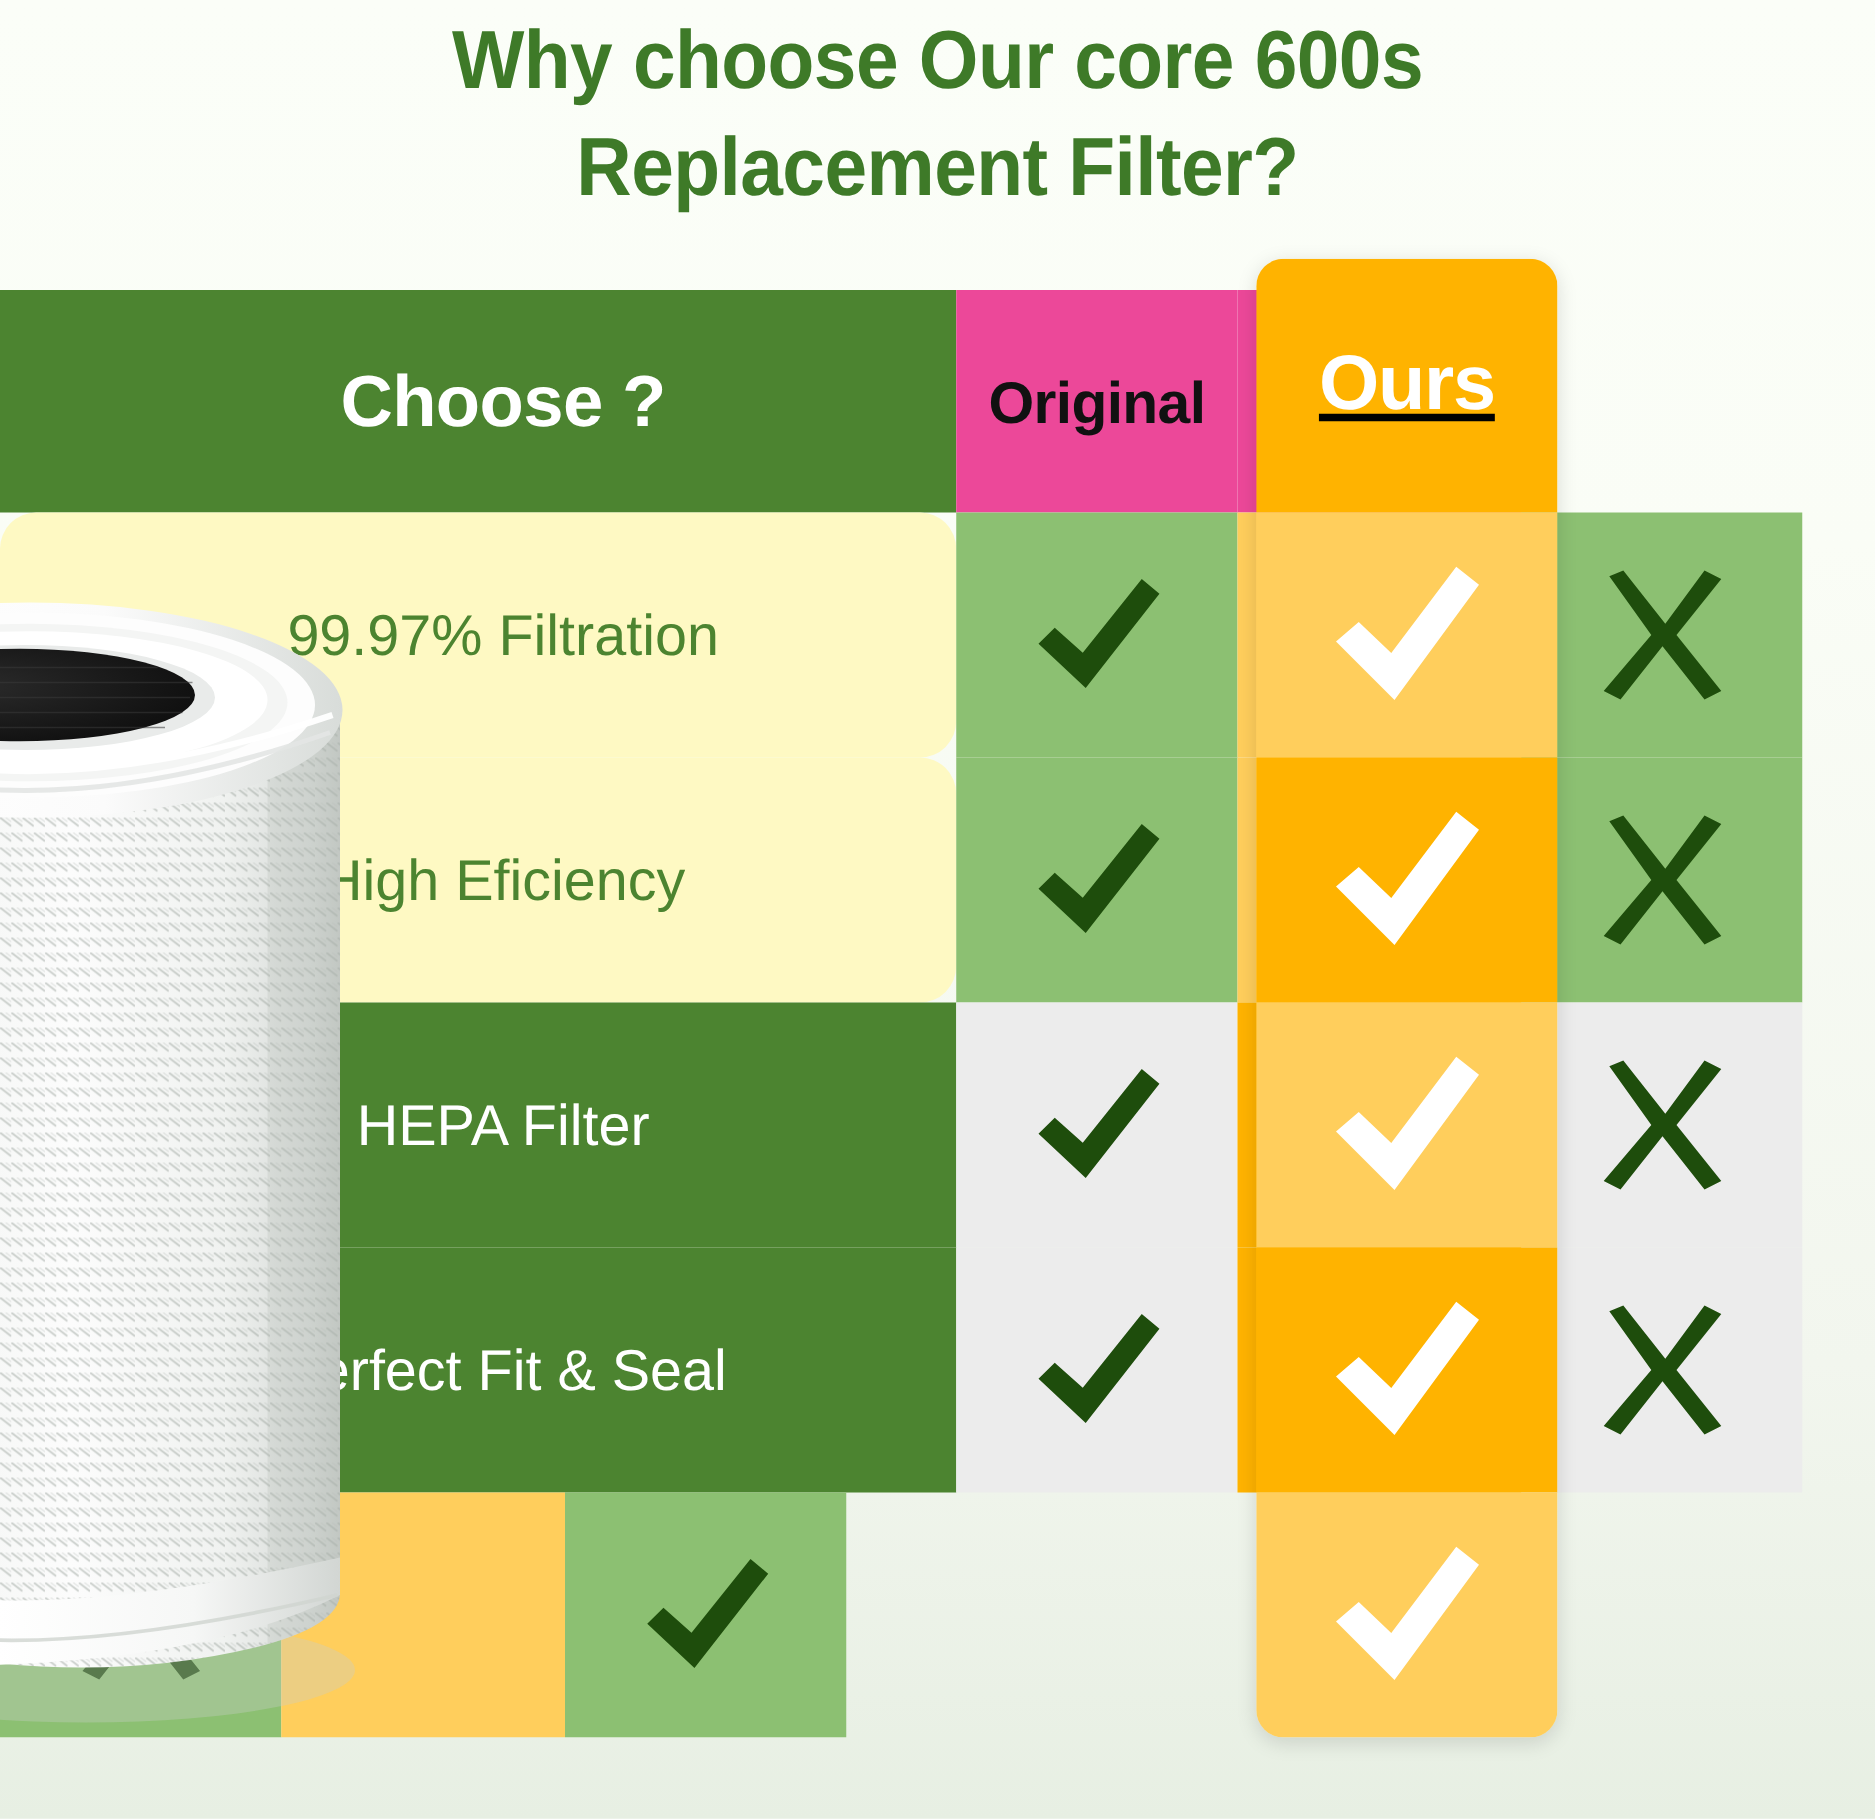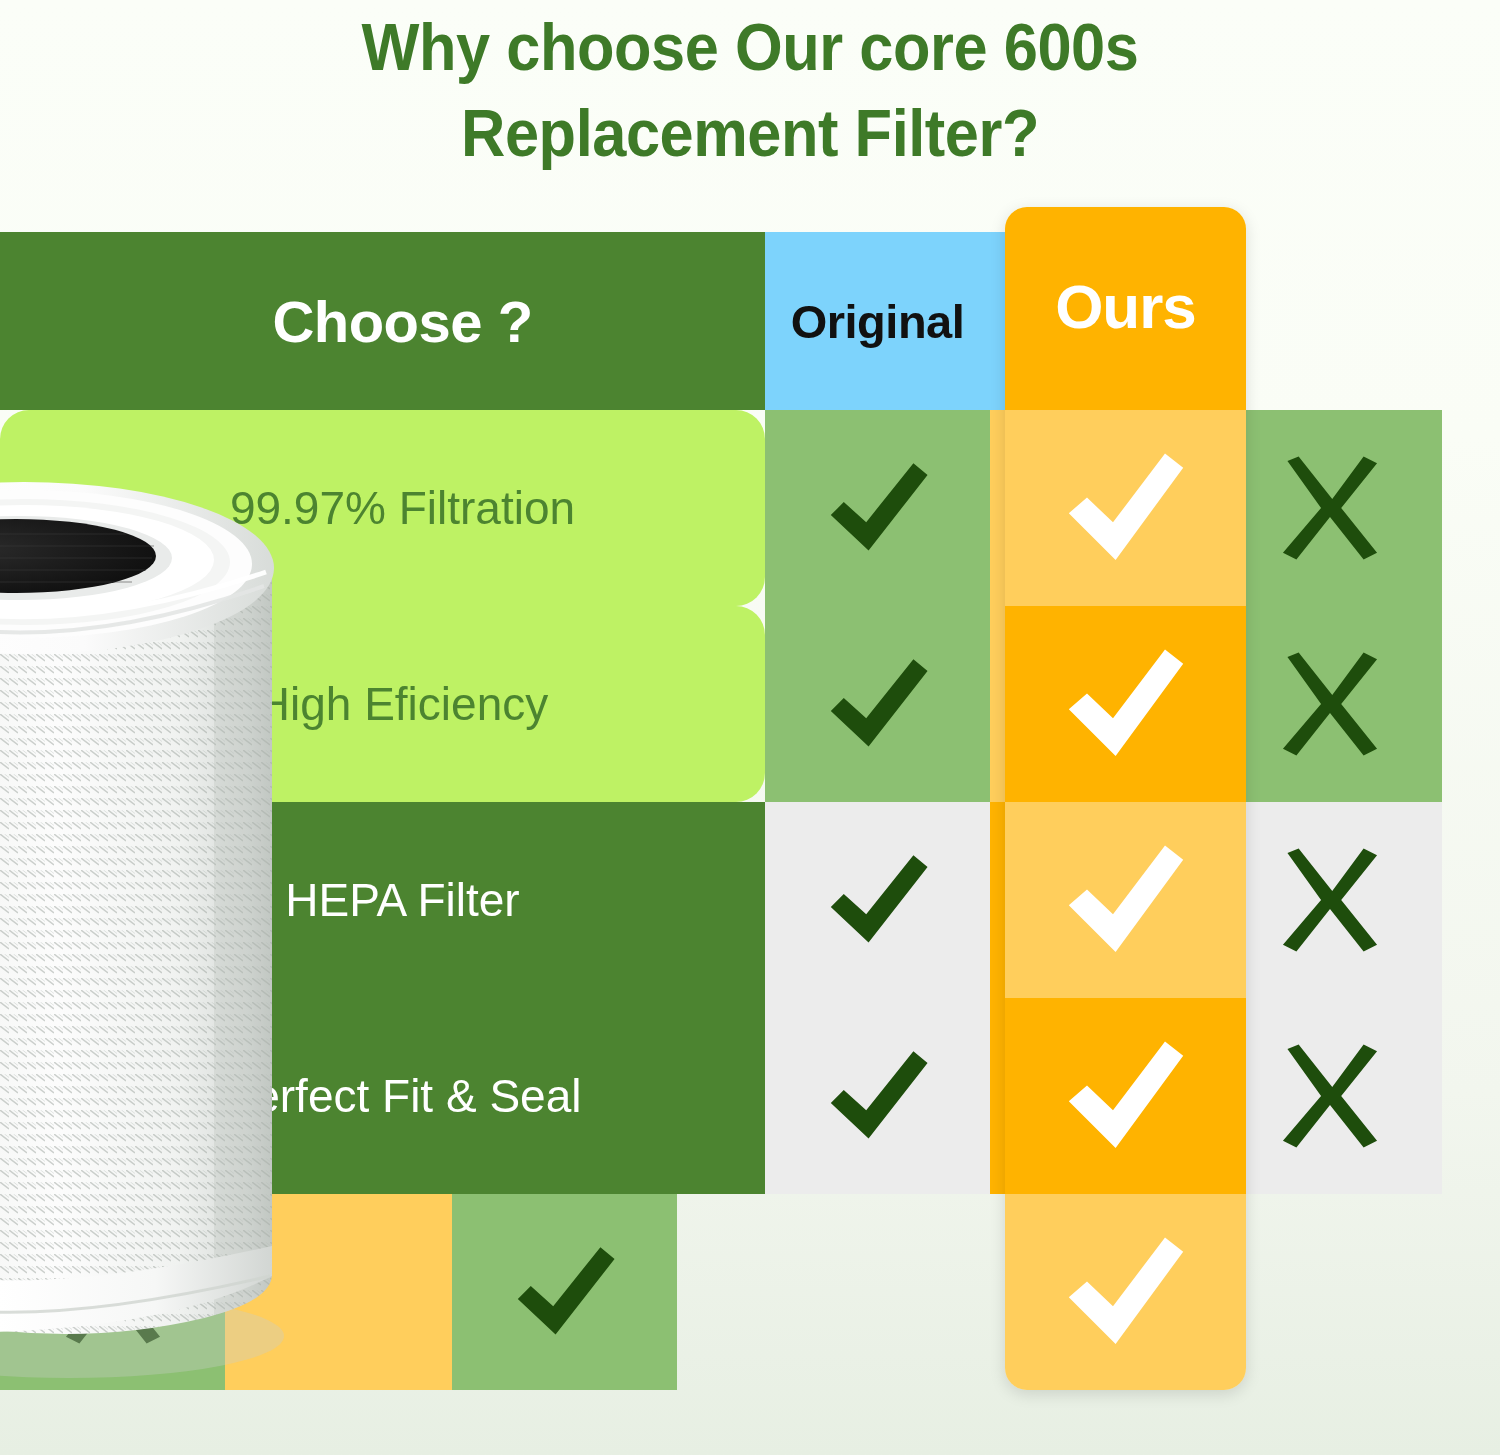--- a/index.html
+++ b/index.html
@@ -57,21 +57,21 @@
     align-items: center;
     justify-content: center;
     box-sizing: border-box;
   }
   .cell.label  { width: 765px; padding-left: 40px; }
   .cell.col    { width: 225px; }
   .cell.ours   { width: 227px; }
 
   
   .lab-dark  { background: #4C8430; color: #FFFFFF; }
-  .lab-light { background: #bef264; color: #4C8430; border-radius: 29px; }
+  .lab-light { background: #fef9c3; color: #4C8430; border-radius: 29px; }
   .lab-head  { background: #4C8430; }
 
   .label-text {
     font-size: 46px;
     font-weight: normal;
     text-align: center;
     width: 100%;
     letter-spacing: 0px;
   }
   .head-choose {
@@ -79,21 +79,21 @@
     font-weight: bold;
     color: #FFFFFF;
     text-align: center;
     width: 100%;
     letter-spacing: -0.5px;
   }
 
   
   .c-green { background: #8CC072; }
   .c-gray  { background: #ECECEC; }
-  .c-headgray { background: #7dd3fc; }
+  .c-headgray { background: #ec4899; }
 
   .o-light { background: #FFCE5C; }
   .o-bright{ background: #FFB300; }
 
   .head-col-text {
     font-size: 47px;
     font-weight: bold;
     color: #111111;
     letter-spacing: -0.5px;
   }
@@ -105,21 +105,21 @@
     top: 207px;
     width: 241px;
     height: 1183px;
     border-radius: 22px;
     background: transparent;
     box-shadow: 0 4px 16px rgba(0,0,0,0.13);
     z-index: 3;
     overflow: hidden;
     pointer-events: none;
   }
-  .ours-seg { width: 100%; position: relative; }
+  .ours-seg { width: 100%; position: relative; text-decoration: underline; }
   .ours-head {
     height: 203px;
     background: #FFB300;
     display: flex;
     align-items: center;
     justify-content: center;
   }
   .ours-head-text {
     font-size: 62px;
     font-weight: bold;

